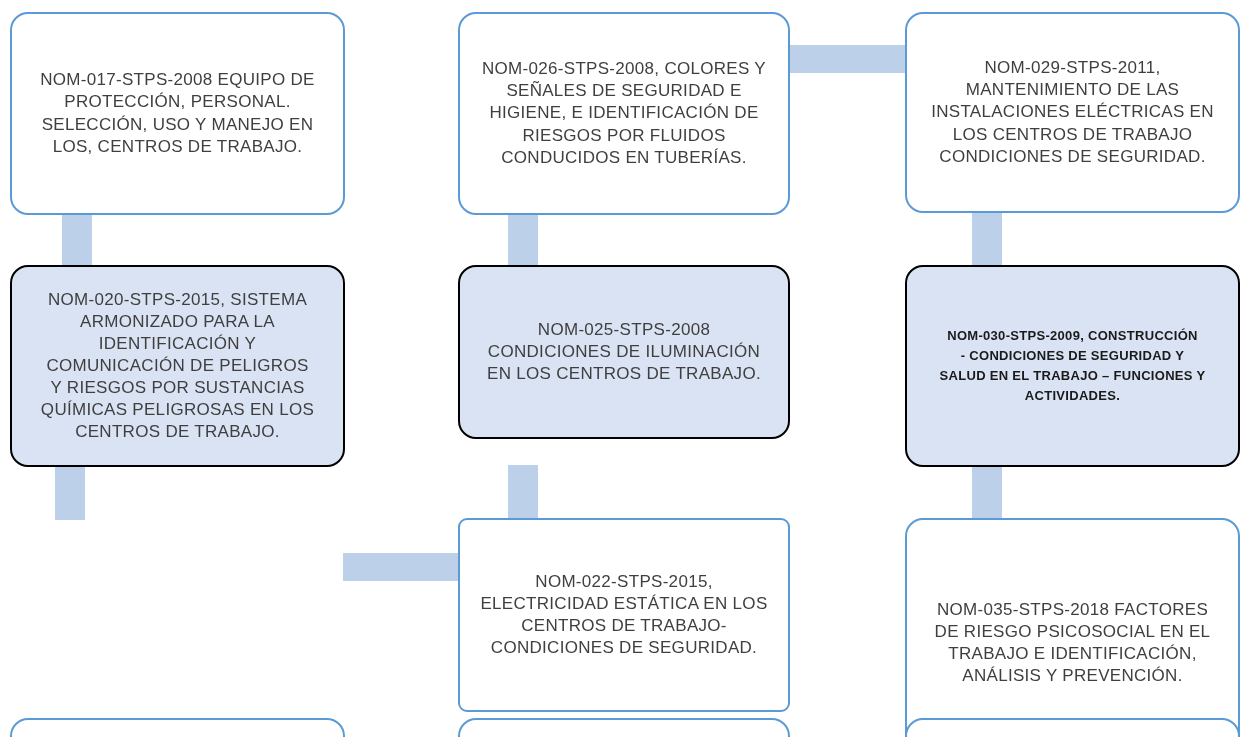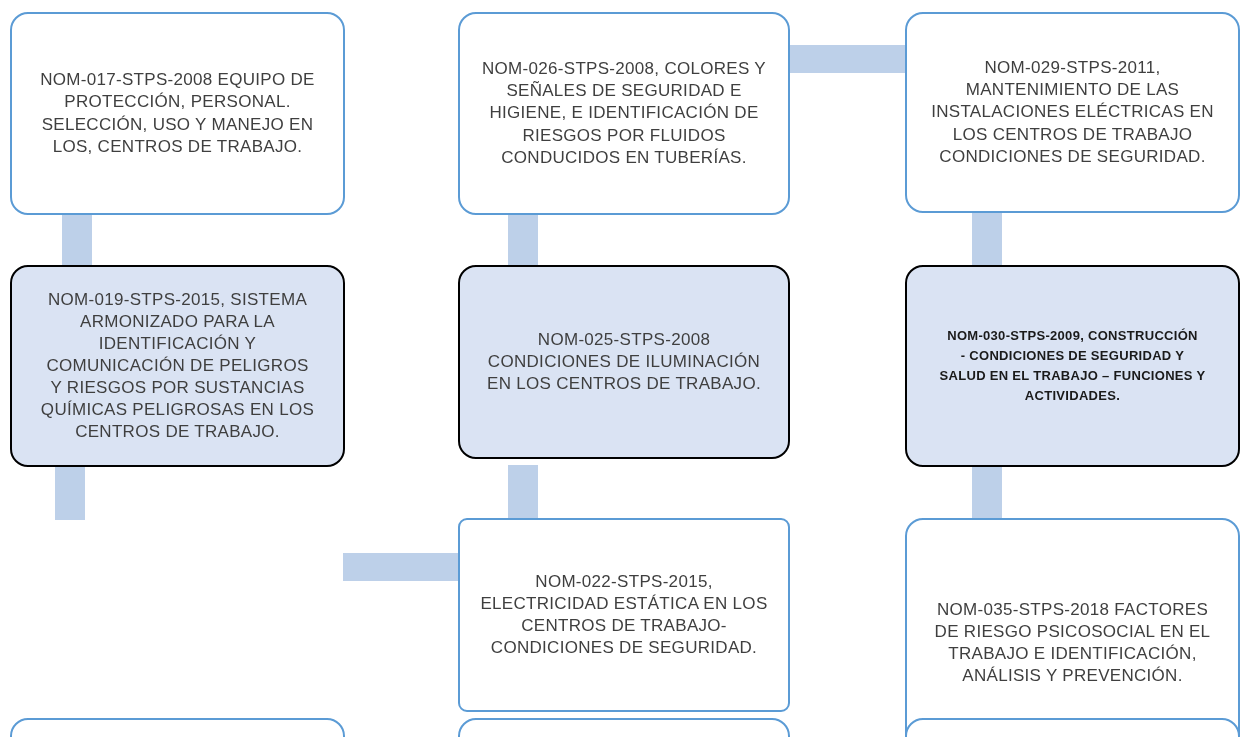--- a/index.html
+++ b/index.html
@@ -57,21 +57,21 @@
   }
 
   
   .n1 { left: 10px;  top: 12px;  width: 335px; height: 203px; }
   .n2 { left: 10px;  top: 265px; width: 335px; height: 202px; }
   .n3 { left: 10px;  top: 518px; width: 335px; height: 194px; }
   .p1 { left: 10px;  top: 718px; width: 335px; }
 
   
   .n4 { left: 458px; top: 12px;  width: 332px; height: 203px; }
-  .n5 { left: 458px; top: 265px; width: 332px; height: 194px; }
+  .n5 { left: 458px; top: 265px; width: 332px; height: 174px; }
   .n6 { left: 458px; top: 518px; width: 332px; height: 194px; border-radius: 9px; }
   .p2 { left: 458px; top: 718px; width: 332px; }
 
   
   .n7 { left: 905px; top: 12px;  width: 335px; height: 201px; }
   .n8 { left: 905px; top: 265px; width: 335px; height: 202px; }
   .n9 { left: 905px; top: 518px; width: 335px; height: 250px; }
   .p3 { left: 905px; top: 718px; width: 335px; }
 
   
@@ -98,21 +98,21 @@
   <div class="connector c-h-top"></div>
   <div class="connector c-h-bottom"></div>
 
   <div class="node n1">
     <span class="node-label">NOM-017-STPS-2008 EQUIPO DE
 PROTECCIÓN, PERSONAL.
 SELECCIÓN, USO Y MANEJO EN
 LOS, CENTROS DE TRABAJO.</span>
   </div>
   <div class="node highlight n2">
-    <span class="node-label">NOM-019-STPS-2015, SISTEMA
+    <span class="node-label">NOM-020-STPS-2015, SISTEMA
 ARMONIZADO PARA LA
 IDENTIFICACIÓN Y
 COMUNICACIÓN DE PELIGROS
 Y RIESGOS POR SUSTANCIAS
 QUÍMICAS PELIGROSAS EN LOS
 CENTROS DE TRABAJO.</span>
   </div>
   <div class="node partial p1"></div>
 
   <div class="node n4">

